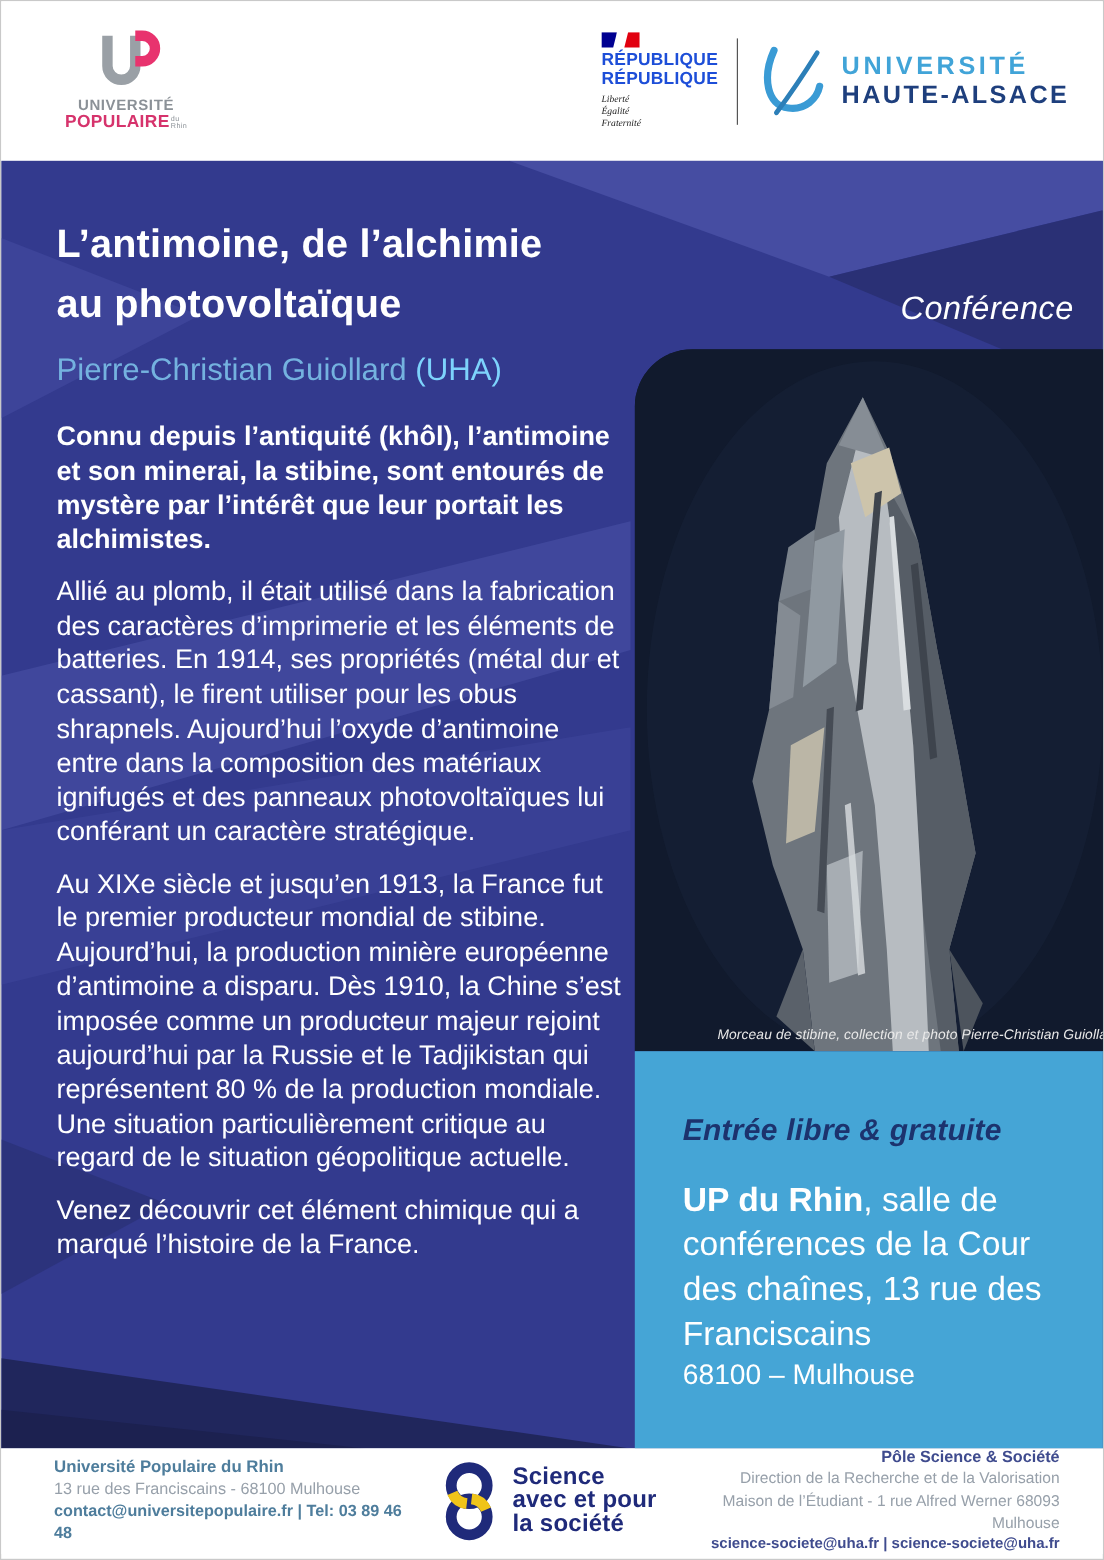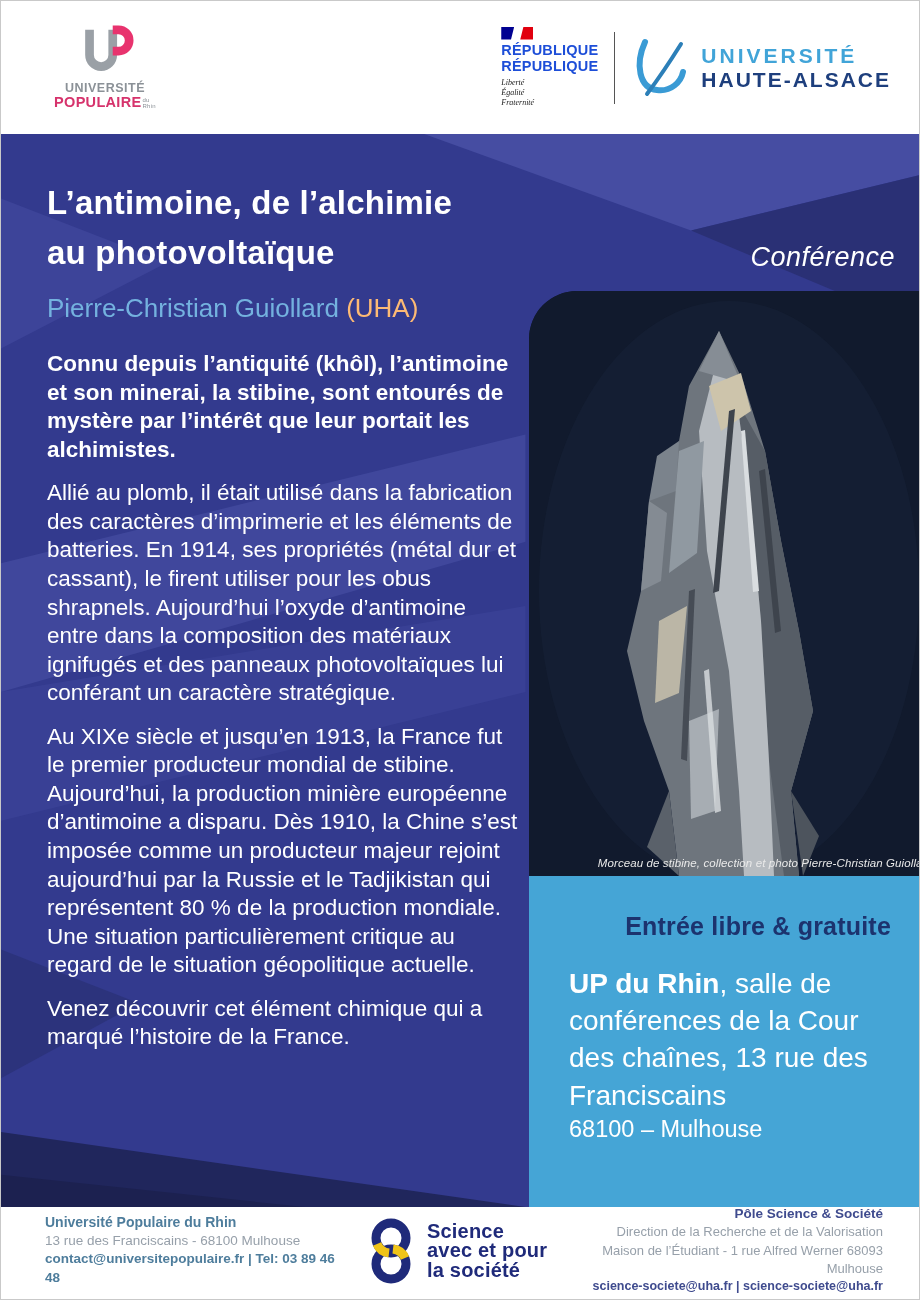--- a/index.html
+++ b/index.html
@@ -33,33 +33,33 @@
   .uha-l1{font-size:21px;color:var(--uha-lightblue,#41A4D8);letter-spacing:3px;font-weight:600;line-height:1.1;}
   .uha-l2{font-size:21px;color:var(--uha-navy,#1E3F7D);letter-spacing:2px;font-weight:bold;line-height:1.1;}
 
   
   .bodywrap{position:absolute;top:133px;left:0;width:920px;height:1073px;background:var(--body-bg,#333A8E);overflow:hidden;}
   .shape{position:absolute;inset:0;pointer-events:none;}
   .leftcol{position:absolute;top:0;left:0;width:520px;height:100%;padding:44px 0 0 46px;z-index:2;}
   .main-title{color:#fff;font-size:33px;font-weight:bold;line-height:1.5;letter-spacing:.2px;}
   .speaker{margin-top:16px;font-size:26px;}
   .speaker .name{color:var(--speaker-blue,#74B2DF);}
-  .speaker .aff{color:#fdba74;}
+  .speaker .aff{color:#7dd3fc;}
   .paras{margin-top:26px;width:472px;}
   .para{color:#fff;font-size:22.5px;line-height:1.27;margin-bottom:15px;}
   .para.bold{font-weight:bold;}
   .badge{position:absolute;top:108px;right:26px;z-index:2;color:#fff;font-style:italic;font-size:27px;letter-spacing:.5px;}
 
   .photo{position:absolute;top:157px;left:528px;width:416px;height:585px;background:var(--photo-bg,#111A2D);border-radius:48px 0 0 0;overflow:hidden;z-index:2;}
   .photo svg{display:block;}
   .photo-caption{position:absolute;bottom:7px;right:12px;color:#e9e9e9;font-size:11.5px;font-style:italic;letter-spacing:.1px;}
 
   .event-panel{position:absolute;top:742px;left:528px;width:392px;height:331px;background:var(--event-box,#45A5D6);z-index:2;padding:34px 30px 0 40px;}
   .event-date{color:#fff;font-weight:bold;font-size:29px;line-height:1.3;text-align:center;}
-  .event-admission{margin-top:2px;color:var(--admission-navy,#1C336E);font-size:25px;font-weight:600;text-align:right;letter-spacing:.2px;}
+  .event-admission{margin-top:18px;color:var(--admission-navy,#1C336E);font-size:25px;font-style:italic;font-weight:600;text-align:left;letter-spacing:.2px;}
   .event-venue{margin-top:24px;color:#fff;font-size:28px;line-height:1.33;width:330px;}
   .event-venue .vb{font-weight:bold;}
   .event-city{color:#fff;font-size:23.5px;line-height:1.33;}
 
   
   .footer{position:absolute;top:1206px;left:0;width:920px;height:88px;background:#fff;display:flex;align-items:center;padding:0 38px 0 44px;}
   .f-left{width:300px;}
   .f-left .f-title{font-size:14px;font-weight:bold;color:var(--footer-teal,#4E7D9C);margin-bottom:2px;}
   .f-left .f-line{font-size:13.5px;color:var(--footer-gray,#97A0AA);line-height:1.35;}
   .f-left .f-strong{font-size:13.5px;font-weight:bold;color:var(--footer-teal,#4E7D9C);line-height:1.4;}

